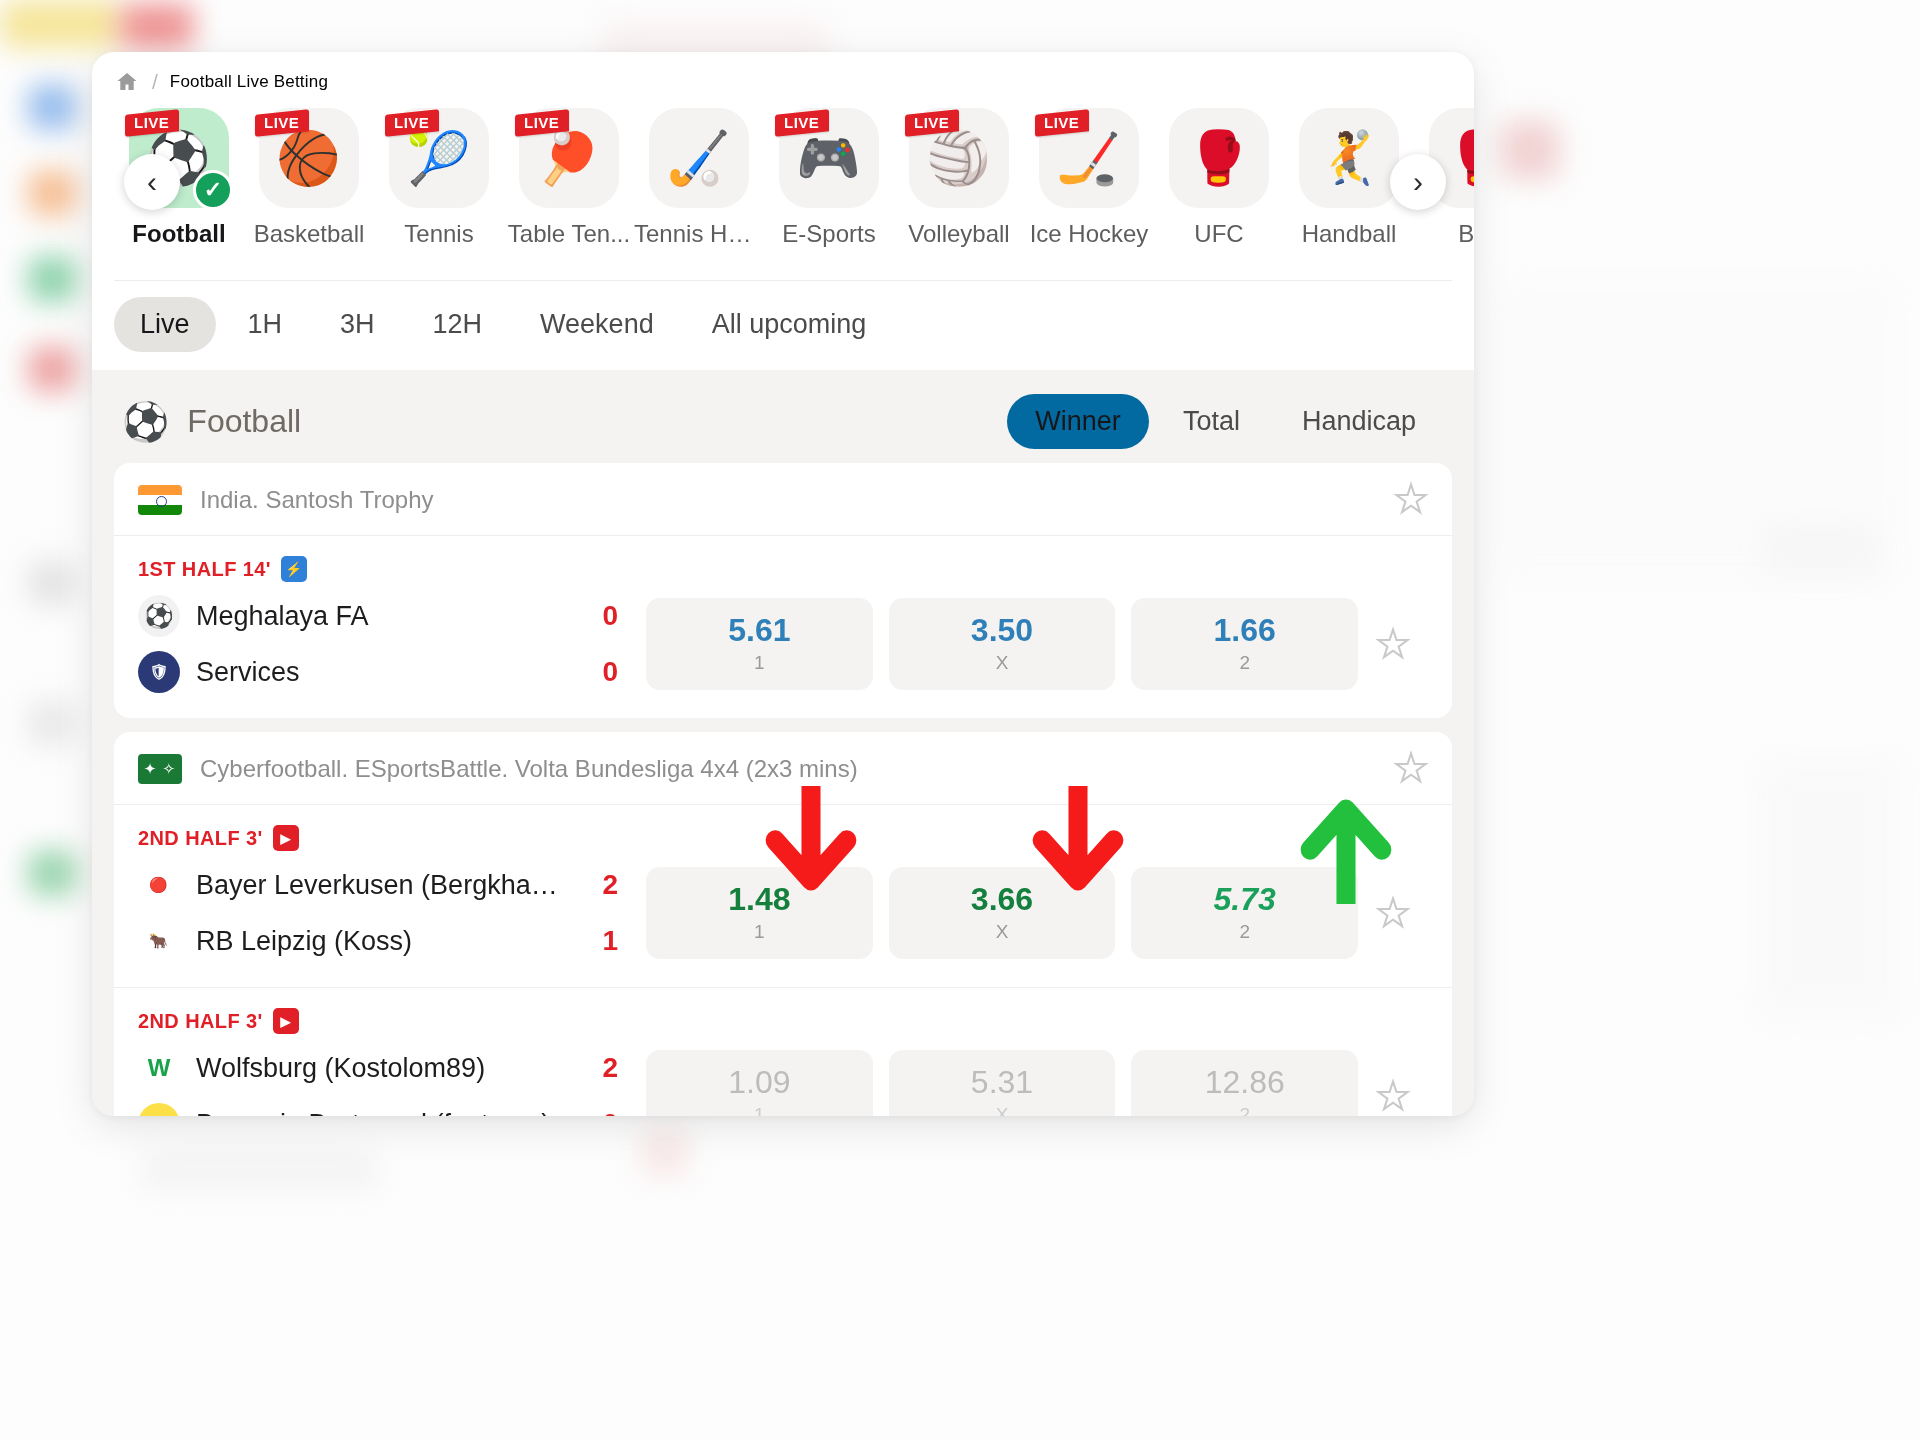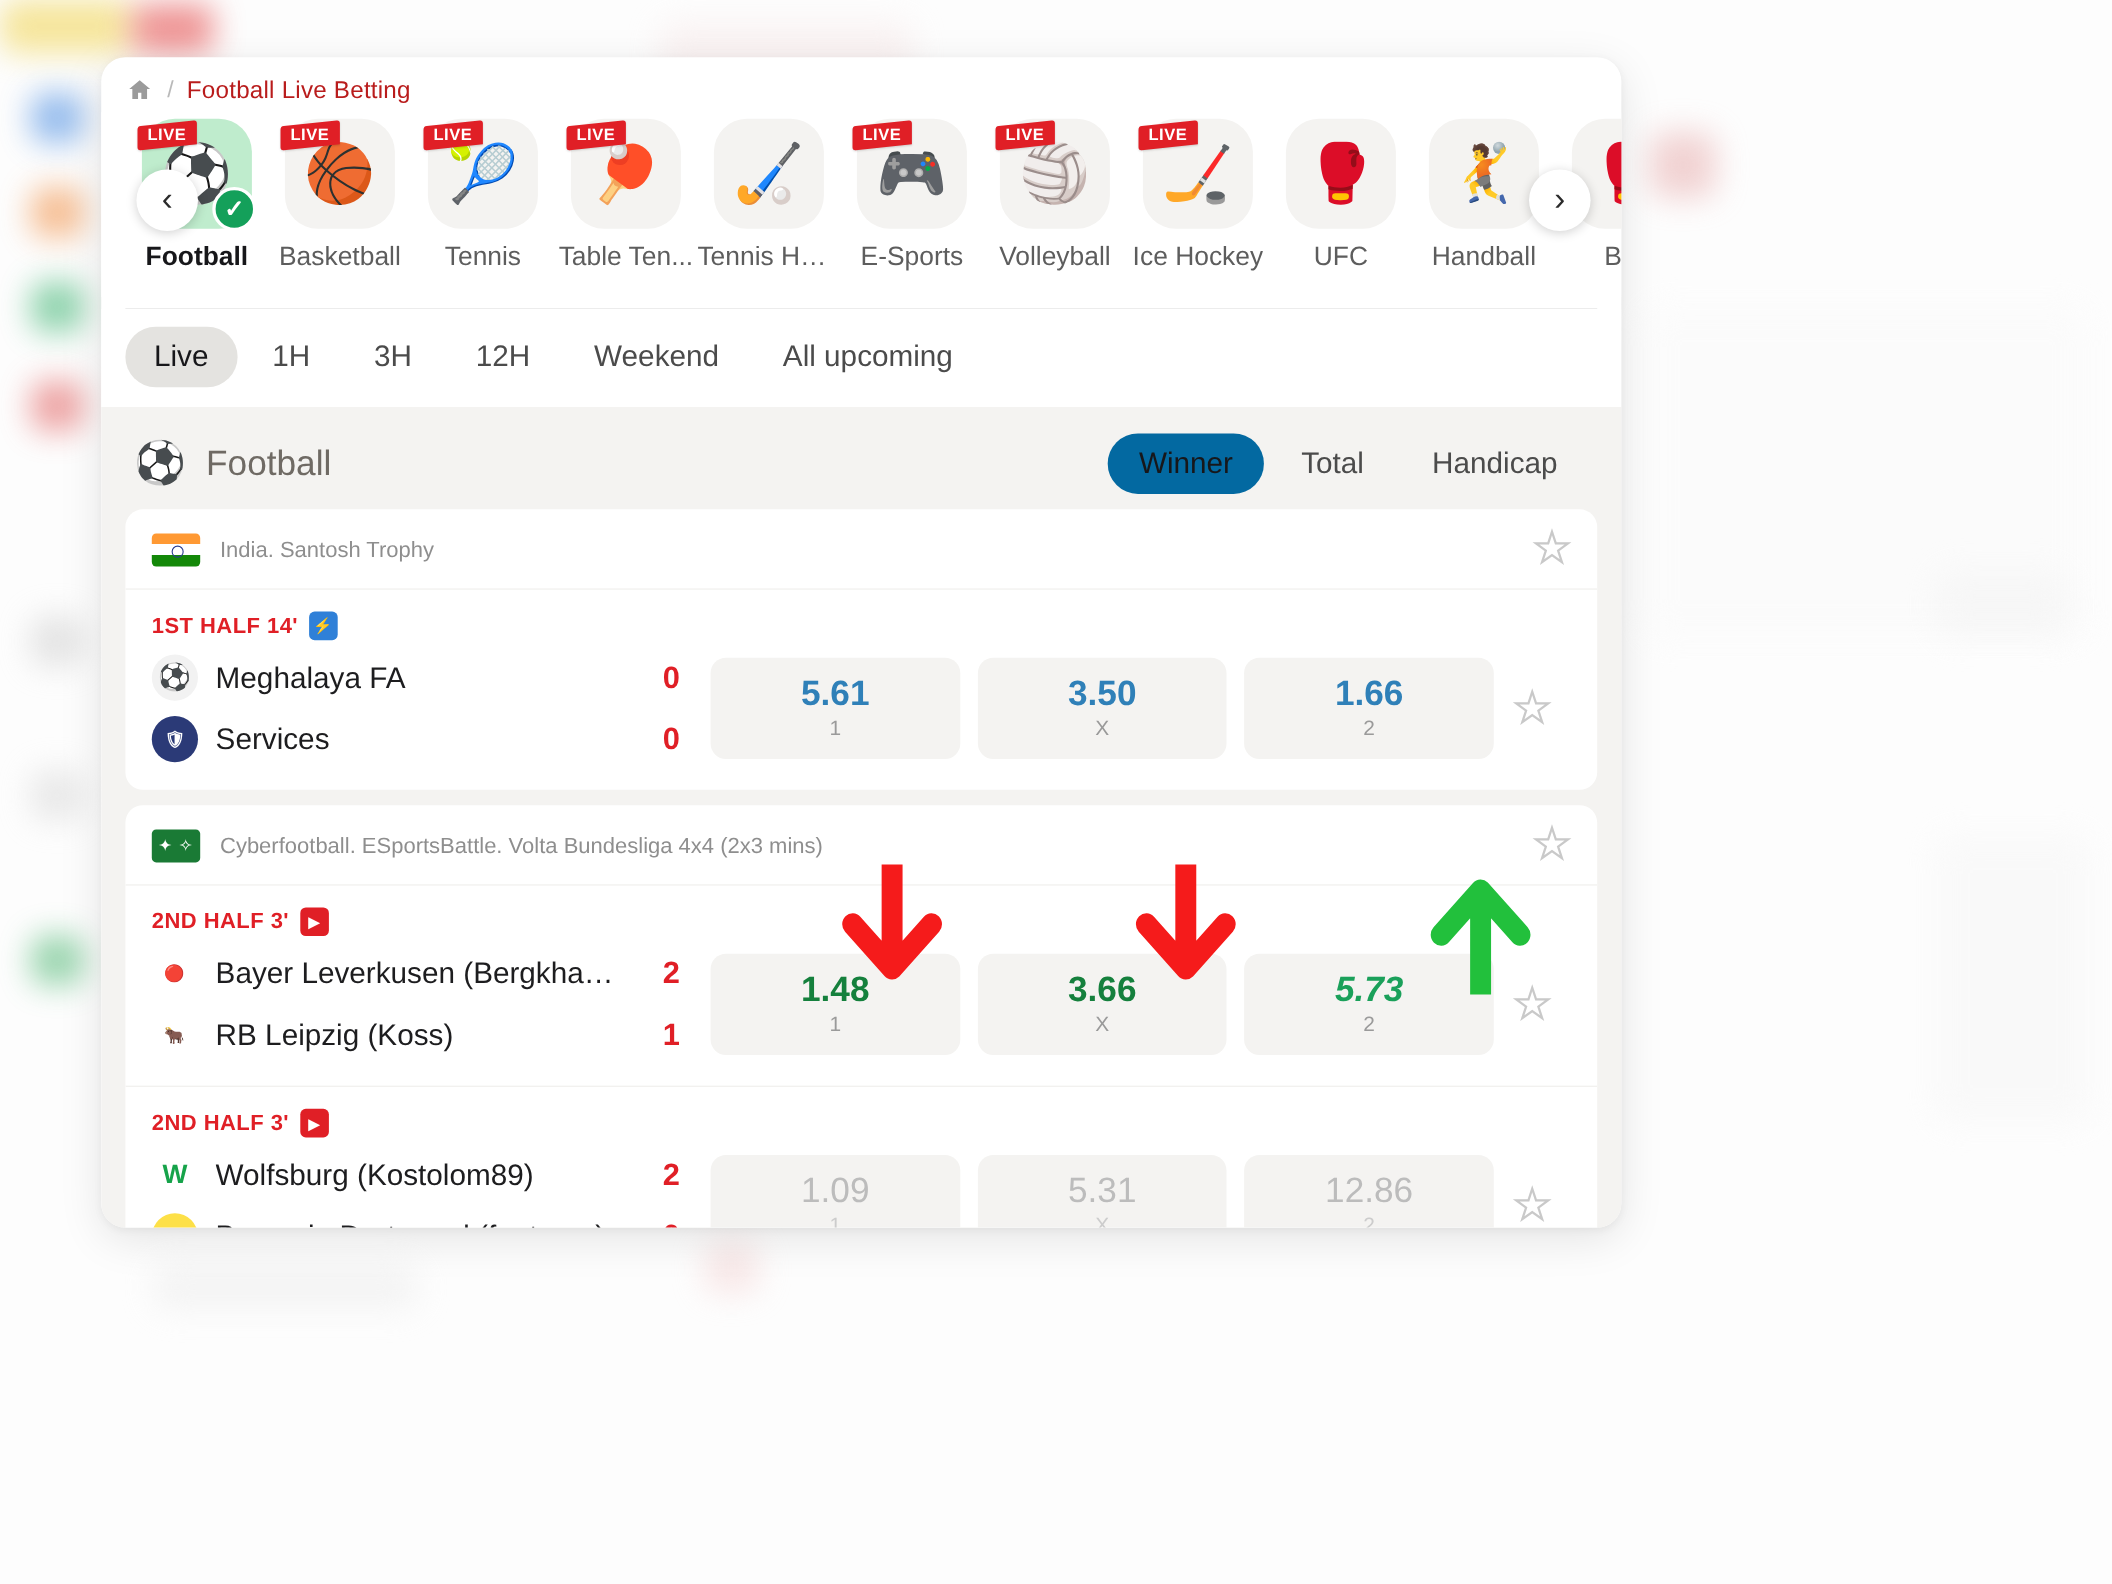--- a/index.html
+++ b/index.html
@@ -25,21 +25,21 @@
     overflow: hidden;
   }
 
   
   .breadcrumb {
     display: flex; align-items: center; gap: 12px;
     padding: 18px 0 8px 22px; height: 50px;
   }
   .home-icon { width: 26px; height: 24px; display:block; }
   .bc-sep { color: #b9b9b9; font-size: 21px; }
-  .bc-text { color: #b91c1c; font-size: 22px; letter-spacing:.2px; }
+  .bc-text { color: #000000; font-size: 17px; letter-spacing:.2px; }
 
   
   .sports-wrap {
     position: relative;
     background:#fff;
     padding: 6px 0 0 0;
     height: 168px;
   }
   .sports {
     display: flex; align-items: flex-start;
@@ -140,21 +140,21 @@
   .flag-in { background: linear-gradient(#ff9933 0 33.3%, #ffffff 33.3% 66.6%, #138808 66.6% 100%); }
   .flag-in::after{
     content:""; position:absolute; left:50%; top:50%;
     width:9px; height:9px; margin:-4.5px 0 0 -4.5px;
     border:1.6px solid #2a3d91; border-radius:50%;
   }
   .flag-cyber {
     background:#1a7a35; display:flex; align-items:center; justify-content:center;
     color:#fff; font-size:15px; letter-spacing:1px;
   }
-  .league-name { font-size: 20px; color:#8e8e8e; }
+  .league-name { font-size: 24px; color:#8e8e8e; }
   .star {
     position:absolute; right: 24px; top: 50%; transform: translateY(-50%);
     font-size: 38px; color: #ffffff; -webkit-text-stroke: 2px #c9c9c9;
     line-height: 1;
   }
   .sep { height:1px; background:#efeeec; margin: 0 0 0 0; }
 
   .match { position: relative; padding: 14px 0 18px 0; }
   .match + .match { border-top: 1px solid #efeeec; }
   .mstatus {

